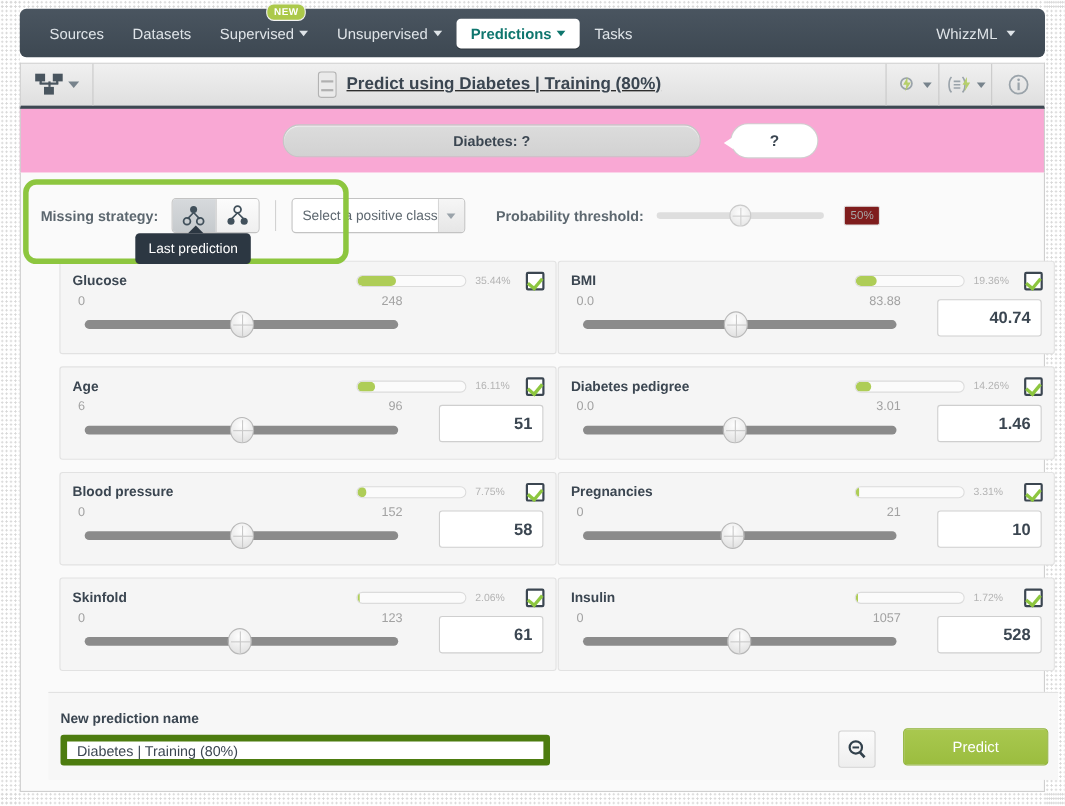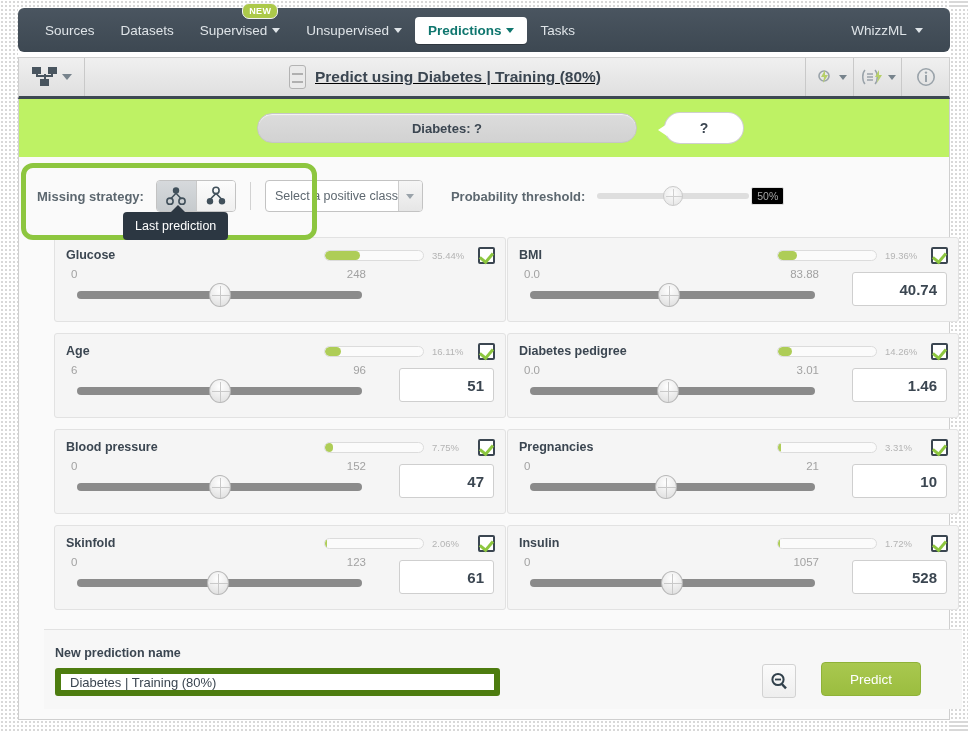--- a/index.html
+++ b/index.html
@@ -71,21 +71,21 @@
   .sh-right { display: flex; align-items: center; height: 100%; }
   .sh-btn {
     width: 48px; height: 100%; display: flex; align-items: center; justify-content: center;
     border-left: 1px solid #c9c9c9; color: #9aa3aa; cursor: pointer;
   }
   .sh-btn svg { display: block; }
 
   
   .pstrip {
     position: absolute; left: 18px; top: 99px; width: 932px; height: 58px;
-    background: #bef264; border-left: 1px solid #cfcfcf; border-right: 1px solid #cfcfcf;
+    background: #f9a8d4; border-left: 1px solid #cfcfcf; border-right: 1px solid #cfcfcf;
     display: flex; align-items: center;
   }
   .pbar {
     position: absolute; left: 238px; top: 14px; width: 380px; height: 30px;
     background: linear-gradient(#dcdcdc,#d2d2d2); border: 1px solid #c6c6c6;
     border-radius: 15px; display: flex; align-items: center; justify-content: center;
     font-size: 13px; font-weight: bold; color: #3b4651;
     box-shadow: inset 0 1px 1px rgba(255,255,255,.7);
   }
   .pbubble {
@@ -144,22 +144,22 @@
     width: 20px; height: 20px; border-radius: 50%;
     background: radial-gradient(circle at 50% 35%, #fdfdfd, #e2e2e2);
     border: 1px solid #cacaca;
   }
   .thr-knob::before, .thr-knob::after {
     content: ""; position: absolute; background: #d0d0d0;
   }
   .thr-knob::before { left: 9px; top: 2px; width: 1px; height: 16px; }
   .thr-knob::after { top: 9px; left: 2px; height: 1px; width: 16px; }
   .thr-val {
-    margin-left: 2px; font-size: 10.5px; color: #a6a6a6;
-    border: 1px solid #e0e0e0; background: #000000; padding: 2px 5px; border-radius: 2px;
+    margin-left: 18px; font-size: 10.5px; color: #a6a6a6;
+    border: 1px solid #e0e0e0; background: #7f1d1d; padding: 2px 5px; border-radius: 2px;
   }
 
   
   .highlight {
     position: absolute; left: 2px; top: 6px; width: 296px; height: 77px;
     border: 5px solid #8dc63f; border-radius: 12px; pointer-events: none; z-index: 6;
   }
   
   .tooltip {
     position: absolute; left: 123px; top: 212px; z-index: 9;
@@ -232,21 +232,21 @@
     display: flex; align-items: center; padding-left: 9px;
     font-size: 13px; color: #3b4651;
   }
   .zoombtn {
     position: absolute; left: 718px; top: 34px; width: 34px; height: 34px;
     background: linear-gradient(#fbfbfb,#eeeeee); border: 1px solid #d2d2d2;
     border-radius: 3px; display: flex; align-items: center; justify-content: center;
     cursor: pointer;
   }
   .predictbtn {
-    position: absolute; left: 777px; top: 32px; width: 100px; height: 34px;
+    position: absolute; left: 777px; top: 32px; width: 132px; height: 34px;
     background: linear-gradient(#a9c84f,#9bbd3f); border: 1px solid #8fb238;
     border-radius: 4px; color: #ffffff; font-size: 13.5px;
     display: flex; align-items: center; justify-content: center; cursor: pointer;
   }
 
   
   .edge { position: absolute; top: 0; width: 18px; height: 733px;
     background-image: radial-gradient(#d8d8d8 1px, transparent 1px);
     background-size: 4px 4px; }
   .edge.l { left: 0; } .edge.r { right: 0; }
@@ -474,21 +474,21 @@
             </span>
           </div>
           <div class="minmax">
             <span>0</span>
             <span>152</span>
           </div>
           <div class="frange">
             <div class="ftrack"></div>
             <span class="fknob" style="left:50%"></span>
           </div>
-          <div class="fval">47</div>
+          <div class="fval">58</div>
         </div>
         <div class="card">
           <div class="card-head">
             <span class="fname">Pregnancies</span>
             <span class="imp">
               <span class="impbar">
                 <span class="impfill" style="display:block;width:3.31%"></span>
               </span>
               <span class="imptxt">3.31%</span>
               <span class="chk"></span>

